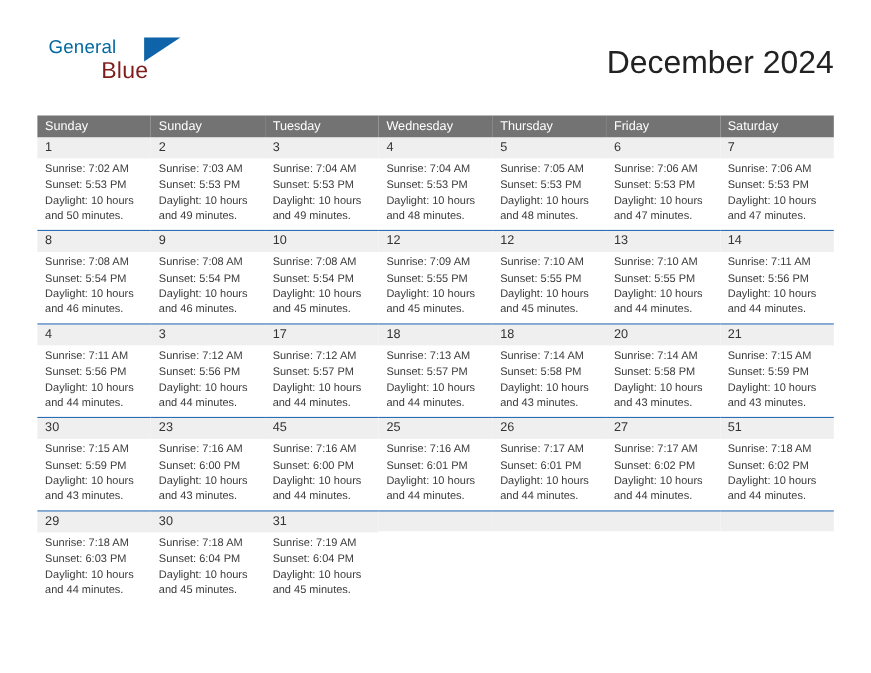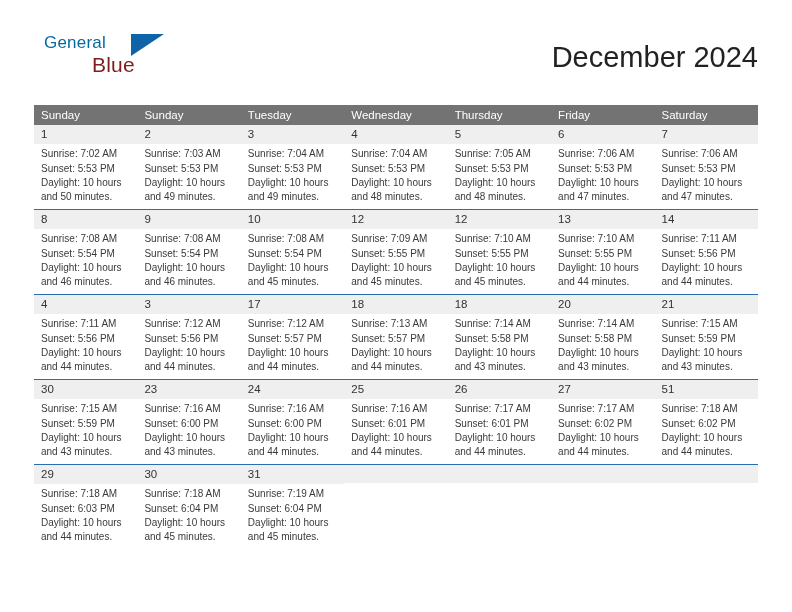--- a/index.html
+++ b/index.html
@@ -378,21 +378,21 @@
           <td>
             <div class="daynum">23</div>
             <div class="info">
               <div>Sunrise: 7:16 AM</div>
               <div>Sunset: 6:00 PM</div>
               <div>Daylight: 10 hours</div>
               <div>and 43 minutes.</div>
             </div>
           </td>
           <td>
-            <div class="daynum">24</div>
+            <div class="daynum">45</div>
             <div class="info">
               <div>Sunrise: 7:16 AM</div>
               <div>Sunset: 6:00 PM</div>
               <div>Daylight: 10 hours</div>
               <div>and 44 minutes.</div>
             </div>
           </td>
           <td>
             <div class="daynum">25</div>
             <div class="info">

